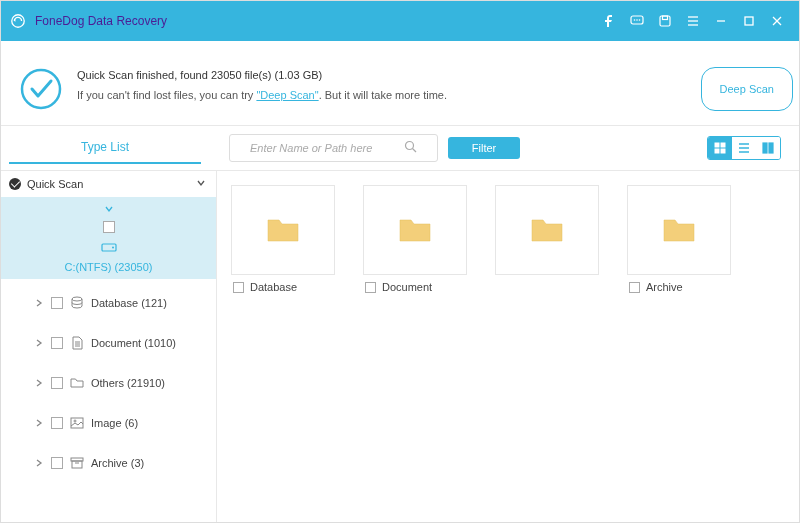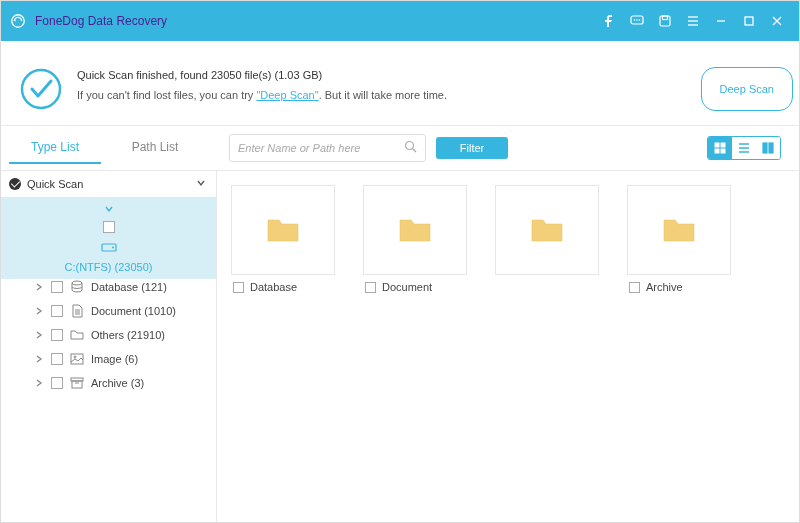--- a/index.html
+++ b/index.html
@@ -18,21 +18,21 @@
 .banner .msg { flex: 1; font-size: 11px; color: #555; line-height: 1.6; }
 .banner .msg .line1 { color: #333; margin-bottom: 2px; }
 .banner .deepscan-link { color: #36b5de; text-decoration: underline; cursor: pointer; }
 .banner .deepscan-btn { border: 1px solid #36b5de; color: #36b5de; background: #fff; border-radius: 14px; padding: 5px 18px; font-size: 11px; cursor: pointer; }
 
 
 .toolbar { display: flex; align-items: center; padding: 6px 18px 6px 0; gap: 10px; border-bottom: 1px solid #e8e8e8; }
 .tabs { display: flex; width: 200px; }
 .tab { flex: 1; text-align: center; padding: 8px 0; font-size: 12px; color: #888; cursor: pointer; border-bottom: 2px solid transparent; margin-left: 8px; }
 .tab.active { color: #36b5de; border-bottom-color: #36b5de; }
-.searchbox { flex: 1; display: flex; align-items: center; border: 1px solid #ddd; border-radius: 3px; padding: 4px 8px; background: #fff; max-width: 220px; margin-left: 18px; }
+.searchbox { flex: 1; display: flex; align-items: center; border: 1px solid #ddd; border-radius: 3px; padding: 4px 20px; background: #fff; max-width: 220px; margin-left: 18px; }
 .searchbox input { border: none; outline: none; flex: 1; font-size: 11px; font-style: italic; color: #333; background: transparent; }
 .searchbox input::placeholder { color: #aaa; }
 .filter-btn { background: #36b5de; color: #fff; border: none; border-radius: 3px; padding: 5px 24px; font-size: 11px; cursor: pointer; }
 .spacer { flex: 1; }
 .viewgroup { display: flex; border: 1px solid #36b5de; border-radius: 3px; overflow: hidden; }
 .viewbtn { width: 24px; height: 22px; display: flex; align-items: center; justify-content: center; cursor: pointer; background: #fff; }
 .viewbtn.active { background: #36b5de; }
 .viewbtn svg { stroke: #36b5de; fill: #36b5de; }
 .viewbtn.active svg { stroke: #fff; fill: #fff; }
 
@@ -40,21 +40,21 @@
 .main { display: flex; height: 370px; }
 .sidebar { width: 216px; border-right: 1px solid #e8e8e8; overflow-y: auto; font-size: 12px; }
 .tree-row { display: flex; align-items: center; padding: 6px 8px; cursor: pointer; color: #444; gap: 6px; }
 .tree-row.root { font-weight: 400; color: #333; }
 .tree-row.selected { background: #d6eef6; color: #36b5de; flex-direction: column; }
 .tree-row .caret { width: 12px; height: 12px; display: flex; align-items: center; justify-content: center; }
 .tree-row .cb { width: 12px; height: 12px; border: 1px solid #aaa; background: #fff; flex-shrink: 0; }
 .tree-row .ticon { width: 16px; height: 16px; display: flex; align-items: center; justify-content: center; flex-shrink: 0; }
 .tree-row .tlabel { flex: 1; white-space: nowrap; overflow: hidden; text-overflow: ellipsis; font-size: 11px; }
 .tree-row .rcaret { width: 12px; }
-.tree-children .tree-row { padding-left: 32px; padding-top: 0; padding-bottom: 8px; }
+.tree-children .tree-row { padding-left: 32px; padding-top: 16px; padding-bottom: 8px; }
 
 
 .grid { flex: 1; padding: 14px; display: flex; flex-wrap: wrap; gap: 28px; align-content: flex-start; }
 .tile { width: 104px; display: flex; flex-direction: column; align-items: stretch; }
 .tile .thumb { height: 90px; border: 1px solid #e6e6e6; display: flex; align-items: center; justify-content: center; background: #fff; }
 .tile .thumb svg { width: 34px; height: 30px; }
 .tile .cap { display: flex; align-items: center; gap: 6px; padding: 6px 2px 0 2px; font-size: 11px; color: #444; }
 .tile .cap .cb { width: 11px; height: 11px; border: 1px solid #aaa; flex-shrink: 0; }
 
 
@@ -132,21 +132,20 @@
     <div>
       <span>If you can't find lost files, you can try </span><span class="deepscan-link">"Deep Scan"</span><span>. But it will take more time.</span>
     </div>
   </div>
   <button class="deepscan-btn">Deep Scan</button>
 </div>
 
 <div class="toolbar">
   <div class="tabs">
     <div class="tab active">Type List</div>
-    <div class="tab">Path List</div>
   </div>
   <div class="searchbox">
     <input type="text" placeholder="Enter Name or Path here" style="">
     <span><svg width="13" height="13" viewBox="0 0 13 13">
           <circle cx="5.5" cy="5.5" r="4" fill="none" stroke="#aaa" stroke-width="1.2"></circle>
           <line x1="8.5" y1="8.5" x2="12" y2="12" stroke="#aaa" stroke-width="1.2"></line>
         </svg></span>
   </div>
   <button class="filter-btn">Filter</button>
   <div class="spacer"></div>

